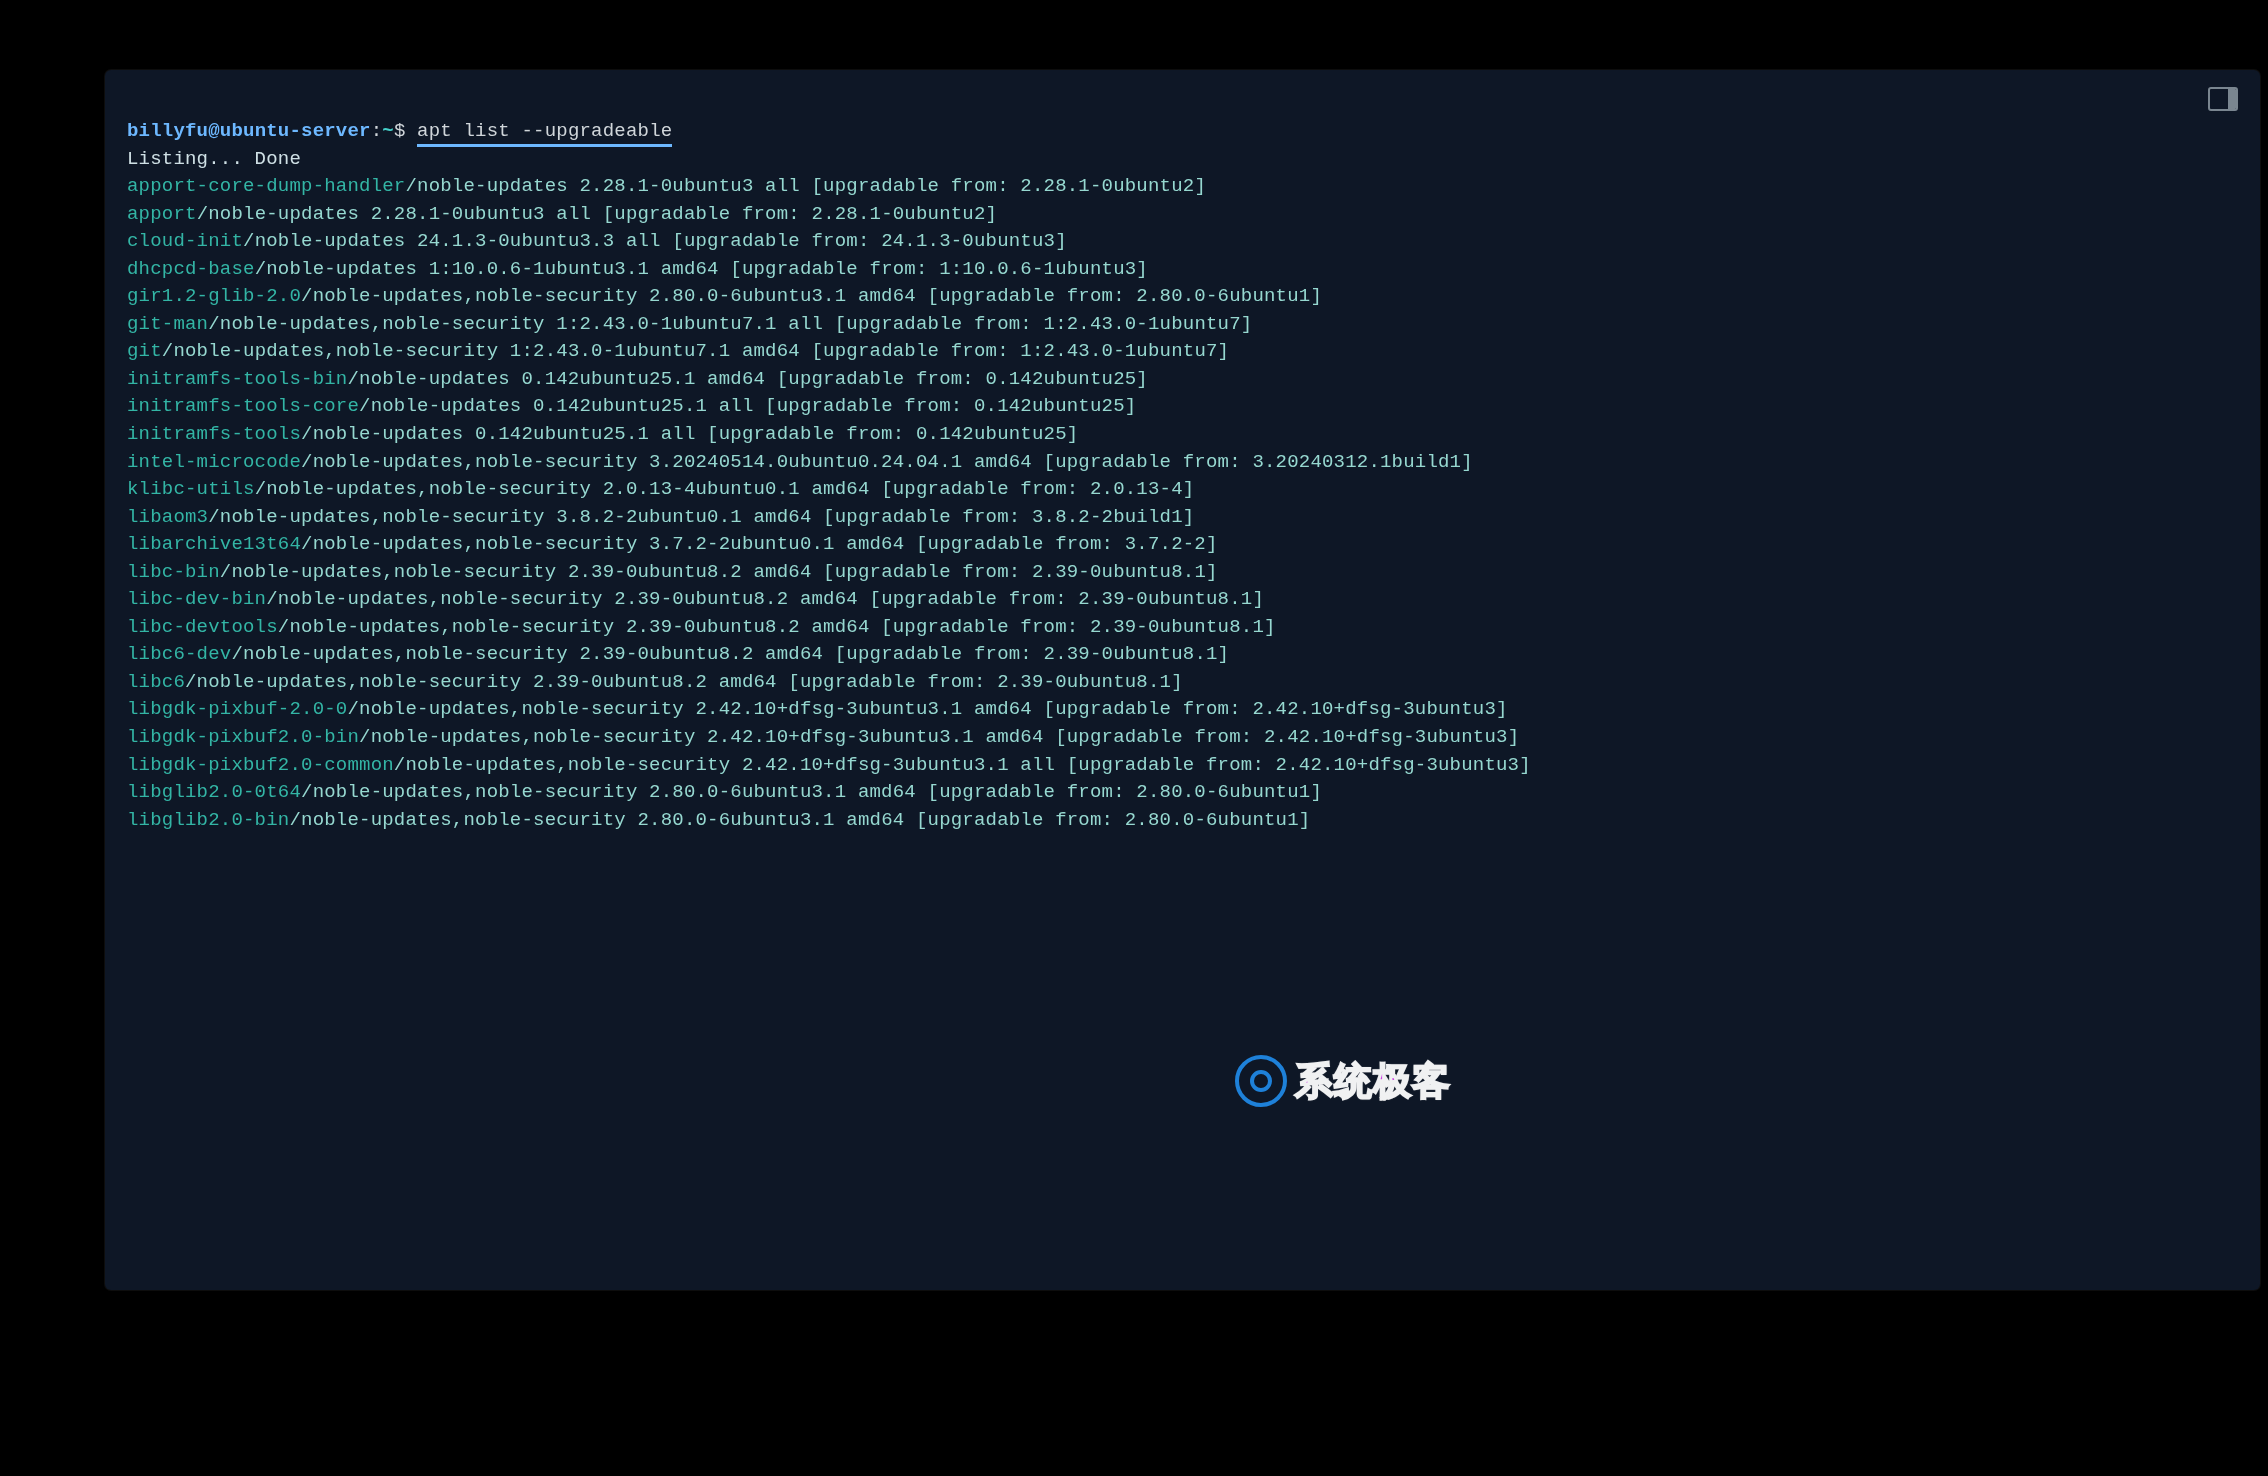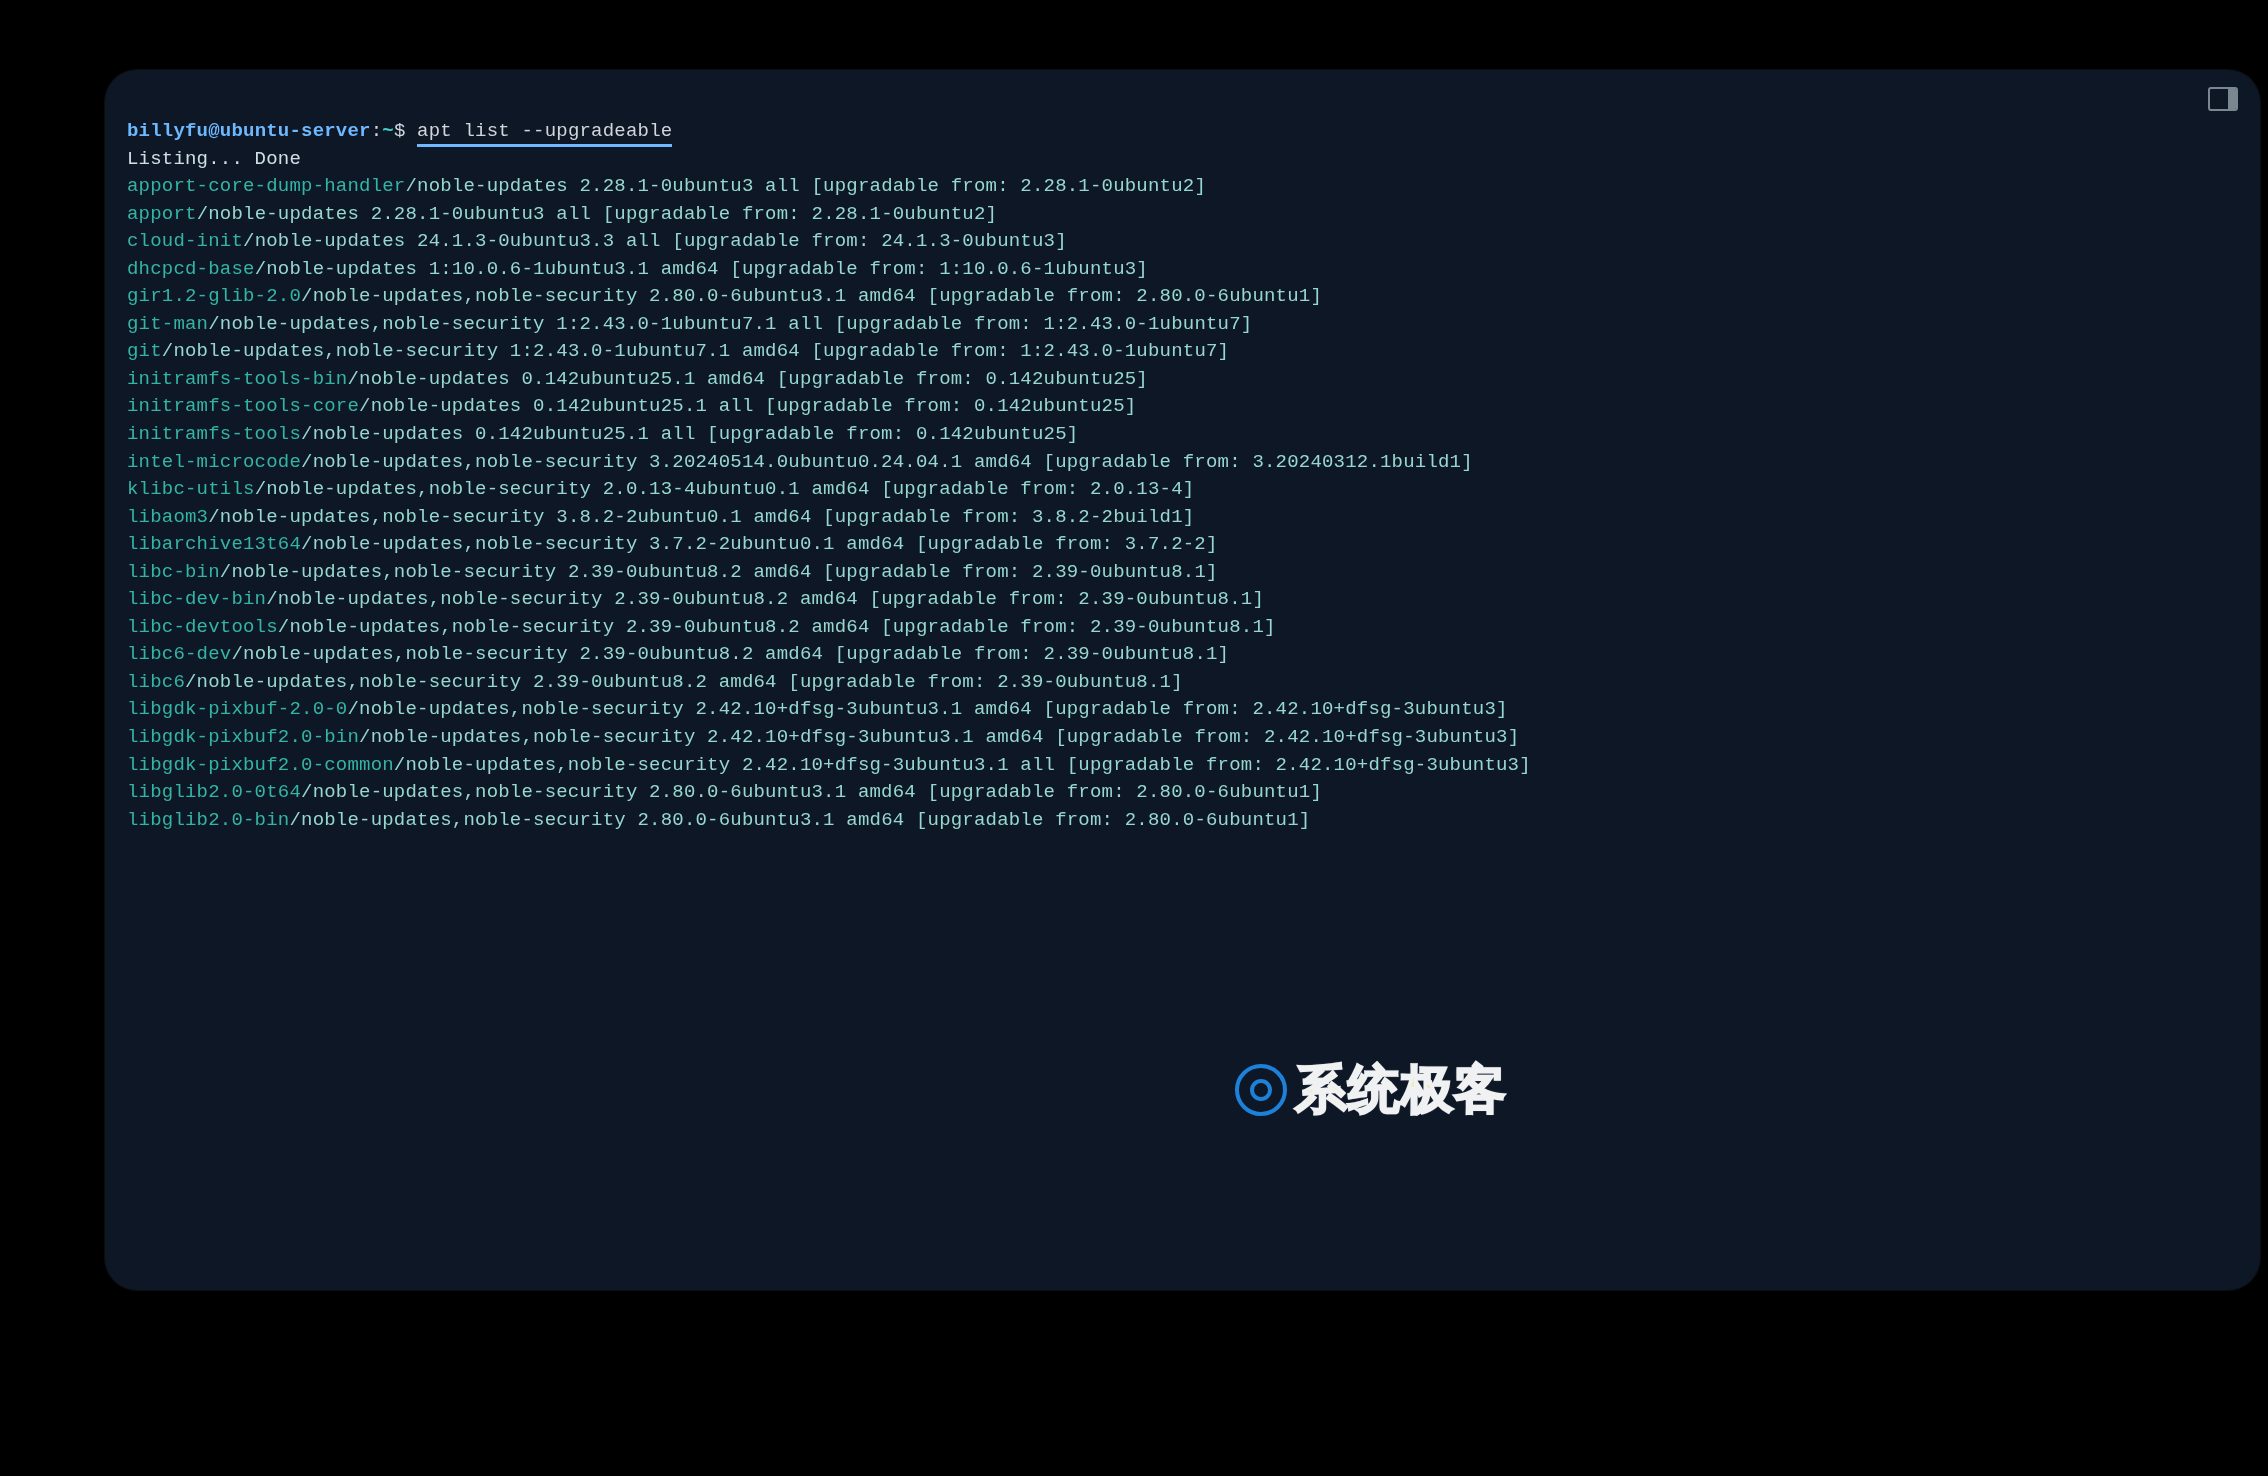--- a/index.html
+++ b/index.html
@@ -12,21 +12,21 @@
     font-size: 19px;
     overflow: hidden;
   }
   .terminal-window {
     position: absolute;
     left: 105px;
     top: 70px;
     width: 2155px;
     height: 1220px;
     background: #0e1726;
-    border-radius: 32px;
+    border-radius: 6px;
     box-shadow: 0 0 0 1px rgba(255,255,255,0.05), 0 30px 80px rgba(0,0,0,0.7);
     box-sizing: border-box;
     padding: 14px 22px 22px 22px;
     color: #c8d3d9;
   }
   .titlebar {
     height: 30px;
     display: flex;
     justify-content: flex-end;
     align-items: center;
@@ -82,23 +82,23 @@
   }
   .wm-circ {
     width: 44px; height: 44px; border: 4px solid #1f88e5; border-radius: 50%;
     display:flex; align-items:center; justify-content:center;
   }
   .wm-circ::after{
     content:""; width:14px; height:14px; border:4px solid #1f88e5; border-radius:50%;
   }
   .wm-text {
     font-family: "PingFang SC","Heiti SC","Microsoft YaHei",sans-serif;
-    font-size: 52px;
+    font-size: 38px;
     font-weight: 800;
-    color: #fef9c3;
+    color: #d946ef;
     -webkit-text-stroke: 2px #ffffff;
     text-shadow: 0 0 2px #fff;
     letter-spacing: 1px;
   }
 </style>
 </head>
 <body>
 
 <div class="terminal-window">
 

